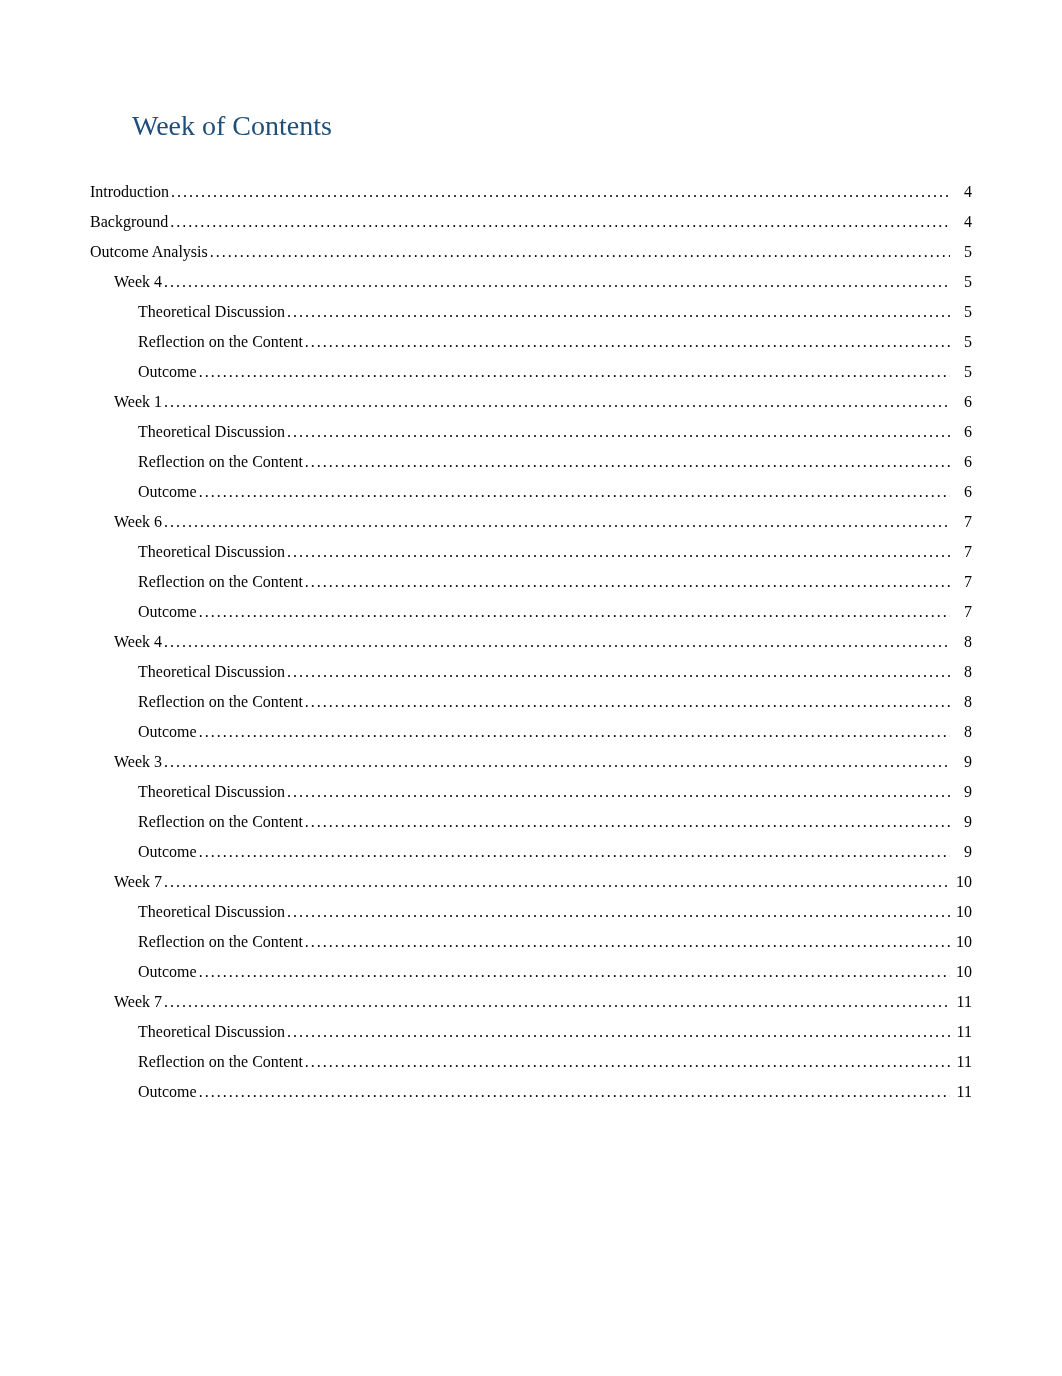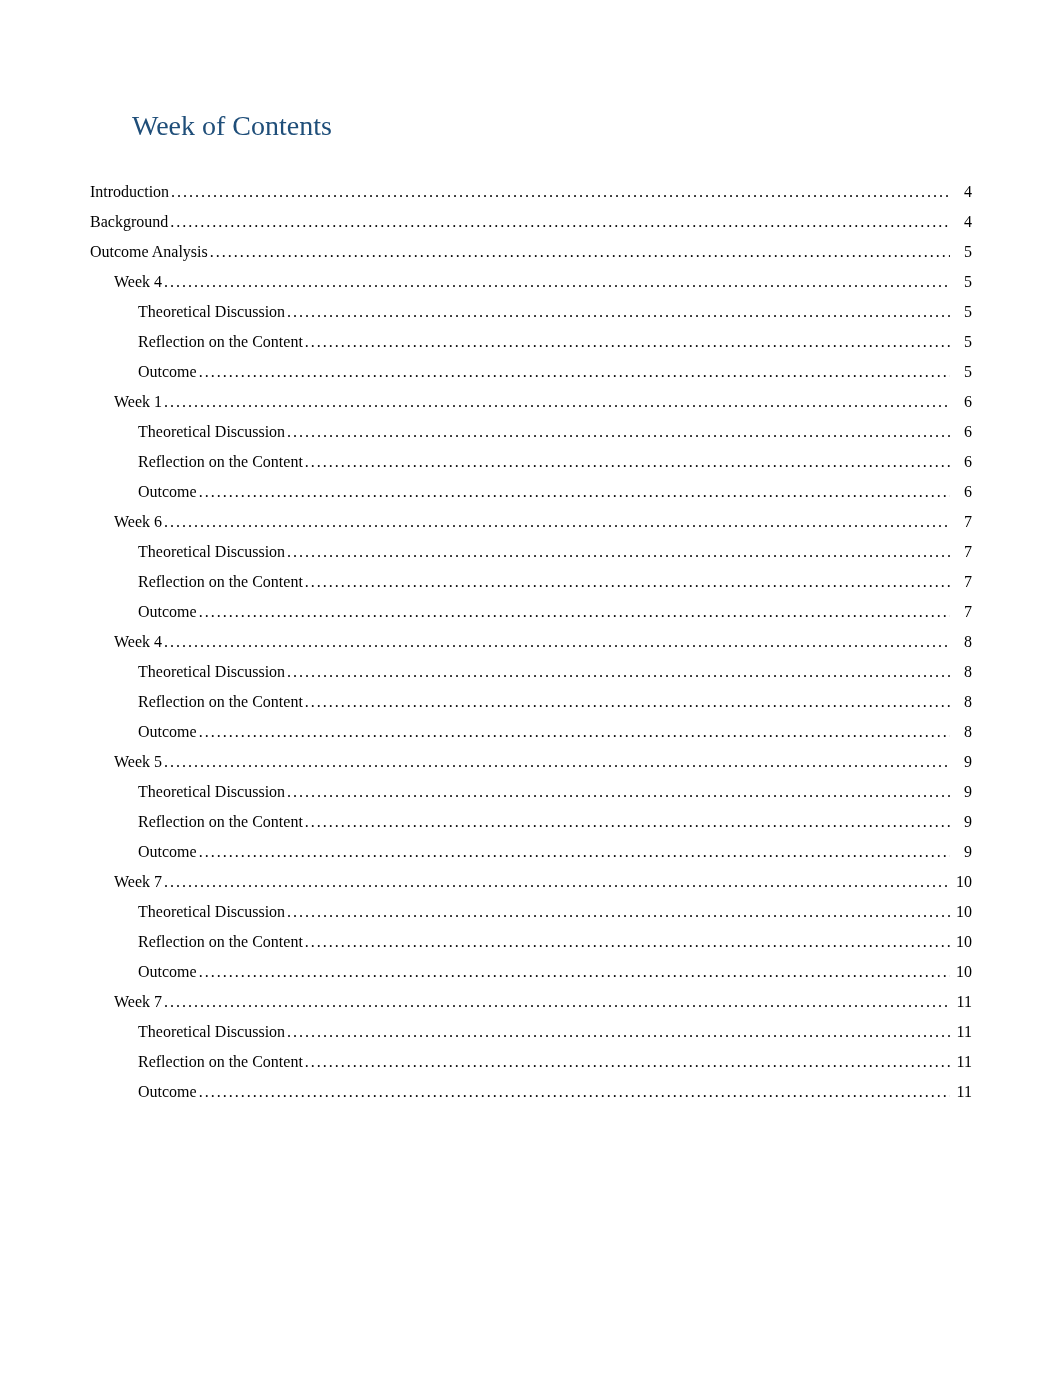--- a/index.html
+++ b/index.html
@@ -145,21 +145,21 @@
       <span class="toc-label">Reflection on the Content</span>
       <span class="toc-dots"></span>
       <span class="toc-page">8</span>
     </div>
     <div class="toc-row level-2">
       <span class="toc-label">Outcome</span>
       <span class="toc-dots"></span>
       <span class="toc-page">8</span>
     </div>
     <div class="toc-row level-1">
-      <span class="toc-label">Week 5</span>
+      <span class="toc-label">Week 3</span>
       <span class="toc-dots"></span>
       <span class="toc-page">9</span>
     </div>
     <div class="toc-row level-2">
       <span class="toc-label">Theoretical Discussion</span>
       <span class="toc-dots"></span>
       <span class="toc-page">9</span>
     </div>
     <div class="toc-row level-2">
       <span class="toc-label">Reflection on the Content</span>

